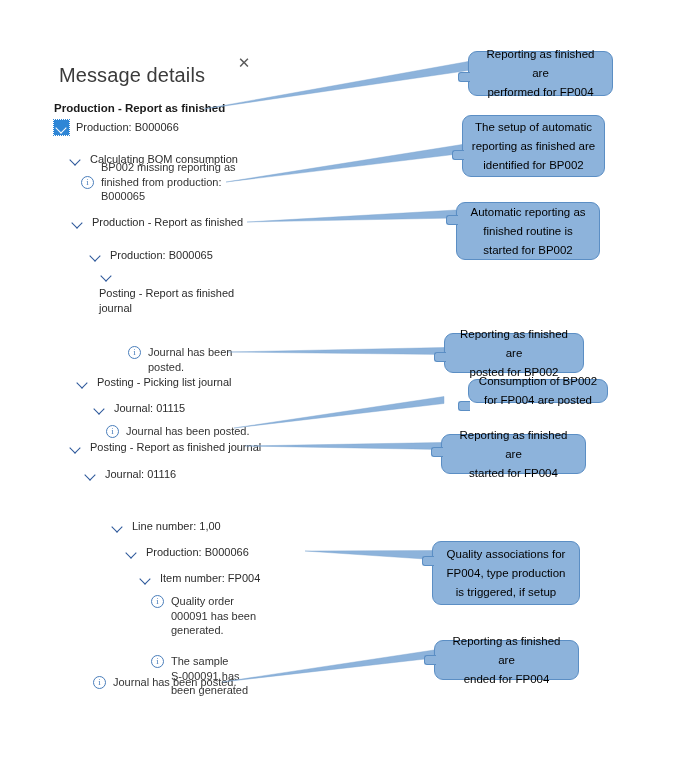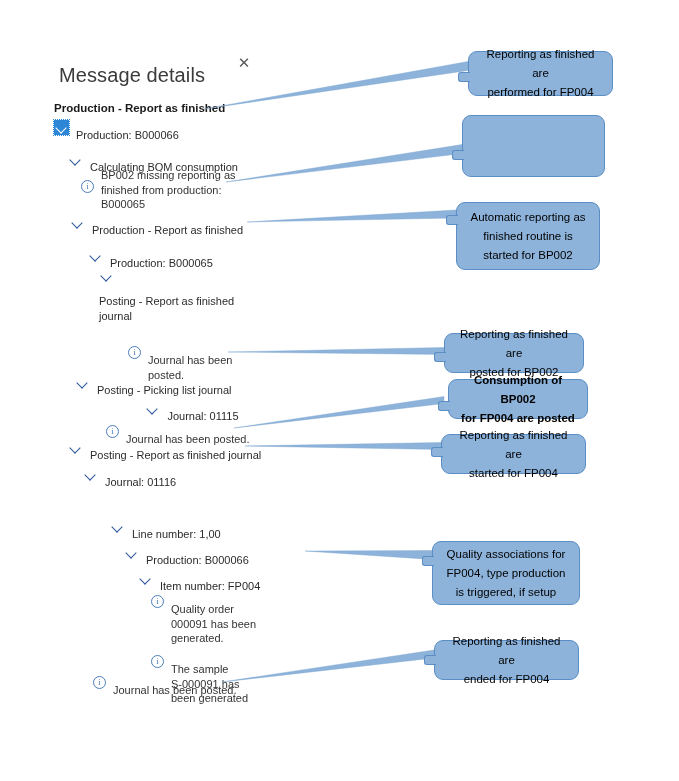--- a/index.html
+++ b/index.html
@@ -50,21 +50,21 @@
   .info {
     flex:0 0 auto; width:13px; height:13px; margin-top:1px;
     border:1.2px solid #4a7ebb; border-radius:50%;
     color:#4a7ebb; font-size:9px; line-height:11px;
     text-align:center; font-family:"Liberation Serif", serif;
   }
   .info::after{ content:"i"; }
 
   .lbl {
     font-size:11px; color:#2b2b2b; line-height:14.5px;
-    padding-left:7px; white-space:pre-line;margin-top:8px;
+    padding-left:7px; white-space:pre-line;
   }
   .lbl.info-lbl { color:#333333; }
 
   
   .callout {
     position:absolute;
     background:#8db3db;
     border:1.1px solid #5b8ec4;
     border-radius:9px;
     color:#000000;
@@ -143,21 +143,21 @@
       </div>
       <div class="node" style="left: 128px; top: 345px; width: 130px;">
         <span class="info"></span>
         <span class="lbl info-lbl">Journal has been
 posted.</span>
       </div>
       <div class="node" style="left: 75px; top: 375px; width: 230px;">
         <span class="chev"></span>
         <span class="lbl">Posting - Picking list journal</span>
       </div>
-      <div class="node" style="left: 92px; top: 401px; width: 200px; justify-content: center;">
+      <div class="node" style="left: 92px; top: 401px; width: 200px;">
         <span class="chev"></span>
         <span class="lbl">Journal: 01115</span>
       </div>
       <div class="node" style="left: 106px; top: 424px; width: 200px;">
         <span class="info"></span>
         <span class="lbl info-lbl">Journal has been posted.</span>
       </div>
       <div class="node" style="left: 68px; top: 440px; width: 250px;">
         <span class="chev"></span>
         <span class="lbl">Posting - Report as finished journal</span>
@@ -192,27 +192,29 @@
       </div>
       <div class="node" style="left: 93px; top: 675px; width: 200px;">
         <span class="info"></span>
         <span class="lbl info-lbl">Journal has been posted.</span>
       </div>
     </div>
 
   <div id="callouts">
       <div class="callout" style="left: 468px; top: 51px; width: 145px; height: 45px;"><span class="tail" style="top: 20px;"></span><span>Reporting as finished are
 performed for FP004</span></div>
-      <div class="callout" style="left: 462px; top: 115px; width: 143px; height: 62px;"><span class="tail" style="top: 34px;"></span></div>
-      <div class="callout" style="left: 456px; top: 202px; width: 144px; height: 68px;"><span class="tail" style="top: 12px;"></span><span>Automatic reporting as
+      <div class="callout" style="left: 462px; top: 115px; width: 143px; height: 62px;"><span class="tail" style="top: 34px;"></span><span>The setup of automatic
+reporting as finished are
+identified for BP002</span></div>
+      <div class="callout" style="left: 456px; top: 202px; width: 144px; height: 58px;"><span class="tail" style="top: 12px;"></span><span>Automatic reporting as
 finished routine is
 started for BP002</span></div>
       <div class="callout" style="left: 444px; top: 333px; width: 140px; height: 40px;"><span class="tail" style="top: 18px;"></span><span>Reporting as finished are
 posted for BP002</span></div>
-      <div class="callout" style="left: 448px; top: 379px; width: 140px; height: 40px; font-weight: bold;"><span class="tail" style="top: 21px;"></span><span>Consumption of BP002
+      <div class="callout" style="left: 468px; top: 379px; width: 140px; height: 24px;"><span class="tail" style="top: 21px;"></span><span>Consumption of BP002
 for FP004 are posted</span></div>
       <div class="callout" style="left: 441px; top: 434px; width: 145px; height: 40px;"><span class="tail" style="top: 12px;"></span><span>Reporting as finished are
 started for FP004</span></div>
       <div class="callout" style="left: 432px; top: 541px; width: 148px; height: 64px;"><span class="tail" style="top: 14px;"></span><span>Quality associations for
 FP004, type production
 is triggered, if setup</span></div>
       <div class="callout" style="left: 434px; top: 640px; width: 145px; height: 40px;"><span class="tail" style="top: 14px;"></span><span>Reporting as finished are
 ended for FP004</span></div>
     </div>
 </div>

